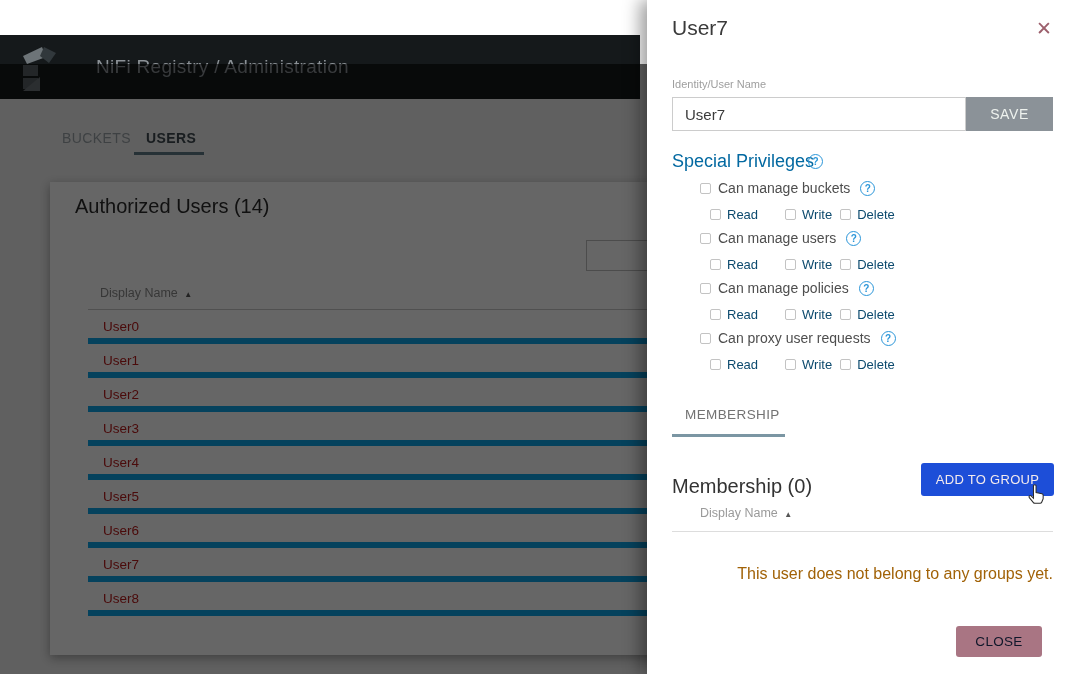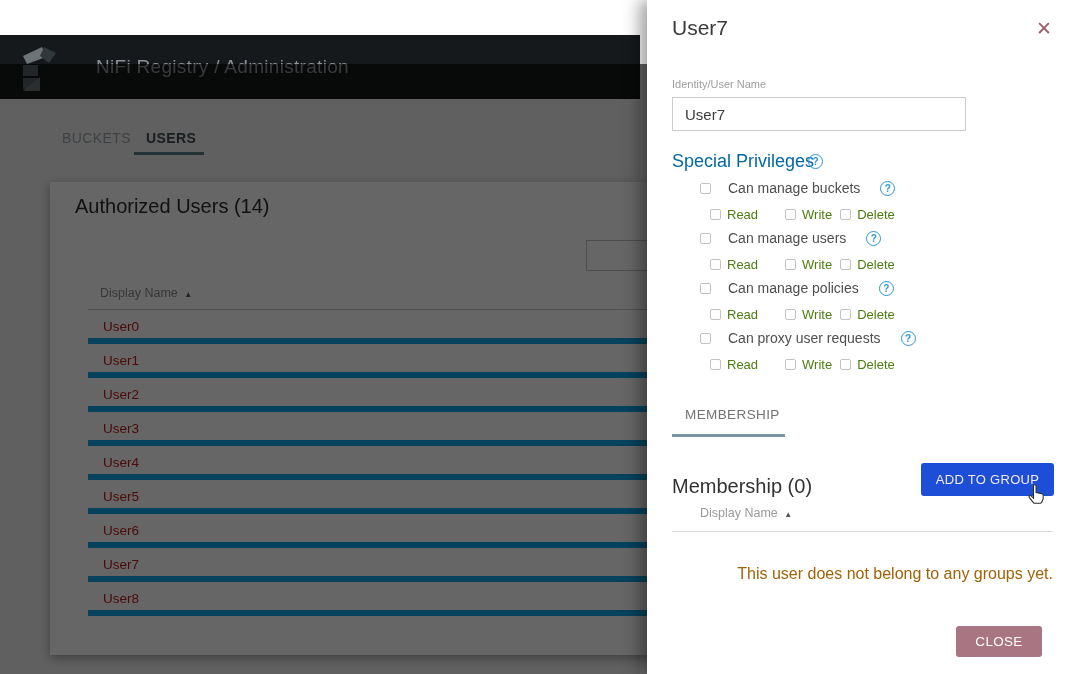--- a/index.html
+++ b/index.html
@@ -41,40 +41,40 @@
   .identity-input { position:absolute; left:25px; top:97px; width:294px; height:34px; border:1px solid #cccccc; padding:0 12px; font-size:15px; color:#3a3a3a; font-family:"Liberation Sans", sans-serif; }
   .save-btn { position:absolute; left:319px; top:97px; width:87px; height:34px; background:#8b9298; color:#eef2ee; border:none; font-size:14px; letter-spacing:.6px; cursor:pointer; font-family:"Liberation Sans", sans-serif; }
 
   .sp-title { position:absolute; left:25px; top:151px; font-size:18px; color:#0369a1; }
   .help { display:inline-block; width:15px; height:15px; border:1.5px solid #2b96d9; border-radius:50%; color:#2b96d9; font-size:10px; font-weight:bold; text-align:center; line-height:14px; vertical-align:middle; }
   .sp-title-help { position:absolute; left:161px; top:154px; }
 
   .cb { display:inline-block; width:11px; height:11px; border:1px solid #c3c3c3; border-radius:2px; background:#fff; cursor:pointer; flex:none; }
 
   .priv-group { position:absolute; left:25px; width:380px; }
-  .priv-main { display:flex; align-items:center; gap:17px; font-size:14px; color:#4e4e4e;padding-left:28px; }
+  .priv-main { display:flex; align-items:center; gap:7px; font-size:14px; color:#4e4e4e;padding-left:28px; }
   .priv-main .help { margin-left:3px; }
-  .priv-sub { display:flex; align-items:flex-start; margin-top:11px; margin-left:24px; font-size:13px; color:#4d7c0f;padding-left:14px; }
+  .priv-sub { display:flex; align-items:flex-start; margin-top:11px; margin-left:24px; font-size:13px; color:#0c4a6e;padding-left:14px; }
   .priv-sub .opt { display:flex; align-items:center; gap:6px; }
   .priv-sub .opt.w { margin-left:27px; }
   .priv-sub .opt.d { margin-left:8px; }
 
   .mem-tab { position:absolute; left:38px; top:407px; font-size:13.5px; color:#737373; letter-spacing:.4px; cursor:pointer; }
   .mem-ink { position:absolute; left:25px; top:434px; width:113px; height:3px; background:#7b96a3; }
 
   .mem-title { position:absolute; left:25px; top:467px; font-size:20px; color:#333;margin-top:8px; }
   .add-group-btn { position:absolute; left:274px; top:463px; width:133px; height:33px; background:#1d4ed8; border:none; border-radius:3px; color:#f3eaed; font-size:13px; letter-spacing:.3px; cursor:pointer; font-family:"Liberation Sans", sans-serif; }
 
   .mem-col { position:absolute; left:53px; top:506px; font-size:12.5px; color:#9a9a9a; }
   .mem-col .sort { font-size:8px; color:#555; margin-left:3px; }
   .mem-divider { position:absolute; left:25px; top:531px; width:381px; height:1px; background:#dddddd; }
 
   .empty-msg { position:absolute; left:25px; top:565px; width:381px; text-align:right; font-size:16px; color:#a16207; }
 
-  .close-btn { position:absolute; left:309px; top:626px; width:86px; height:31px; background:#a97583; border:none; border-radius:3px; color:#ffffff; font-size:13.5px; letter-spacing:.3px; cursor:pointer; font-family:"Liberation Sans", sans-serif; }
+  .close-btn { position:absolute; left:309px; top:626px; width:86px; height:31px; background:#a97583; border:none; border-radius:3px; color:#0f172a; font-size:13.5px; letter-spacing:.3px; cursor:pointer; font-family:"Liberation Sans", sans-serif; }
 
   .cursor-hand { position:absolute; left:1025px; top:483px; z-index:30; pointer-events:none; }
 </style>
 </head>
 <body>
 
 <div class="app-left">
 
   <div class="app-header">
     <span class="logo">
@@ -122,20 +122,21 @@
 
 <div class="overlay"></div>
 
 <div class="panel">
 
   <div class="panel-title">User7</div>
   <div class="panel-close">✕</div>
 
   <div class="field-label">Identity/User Name</div>
   <input class="identity-input" value="User7" style="">
+  <button class="save-btn">SAVE</button>
 
   <div class="sp-title">Special Privileges</div>
   <span class="help sp-title-help">?</span>
 
   <div class="priv-group" style="top:180px">
     <div class="priv-main">
       <span class="cb"></span>
       <span>Can manage buckets</span>
       <span class="help">?</span>
     </div>

